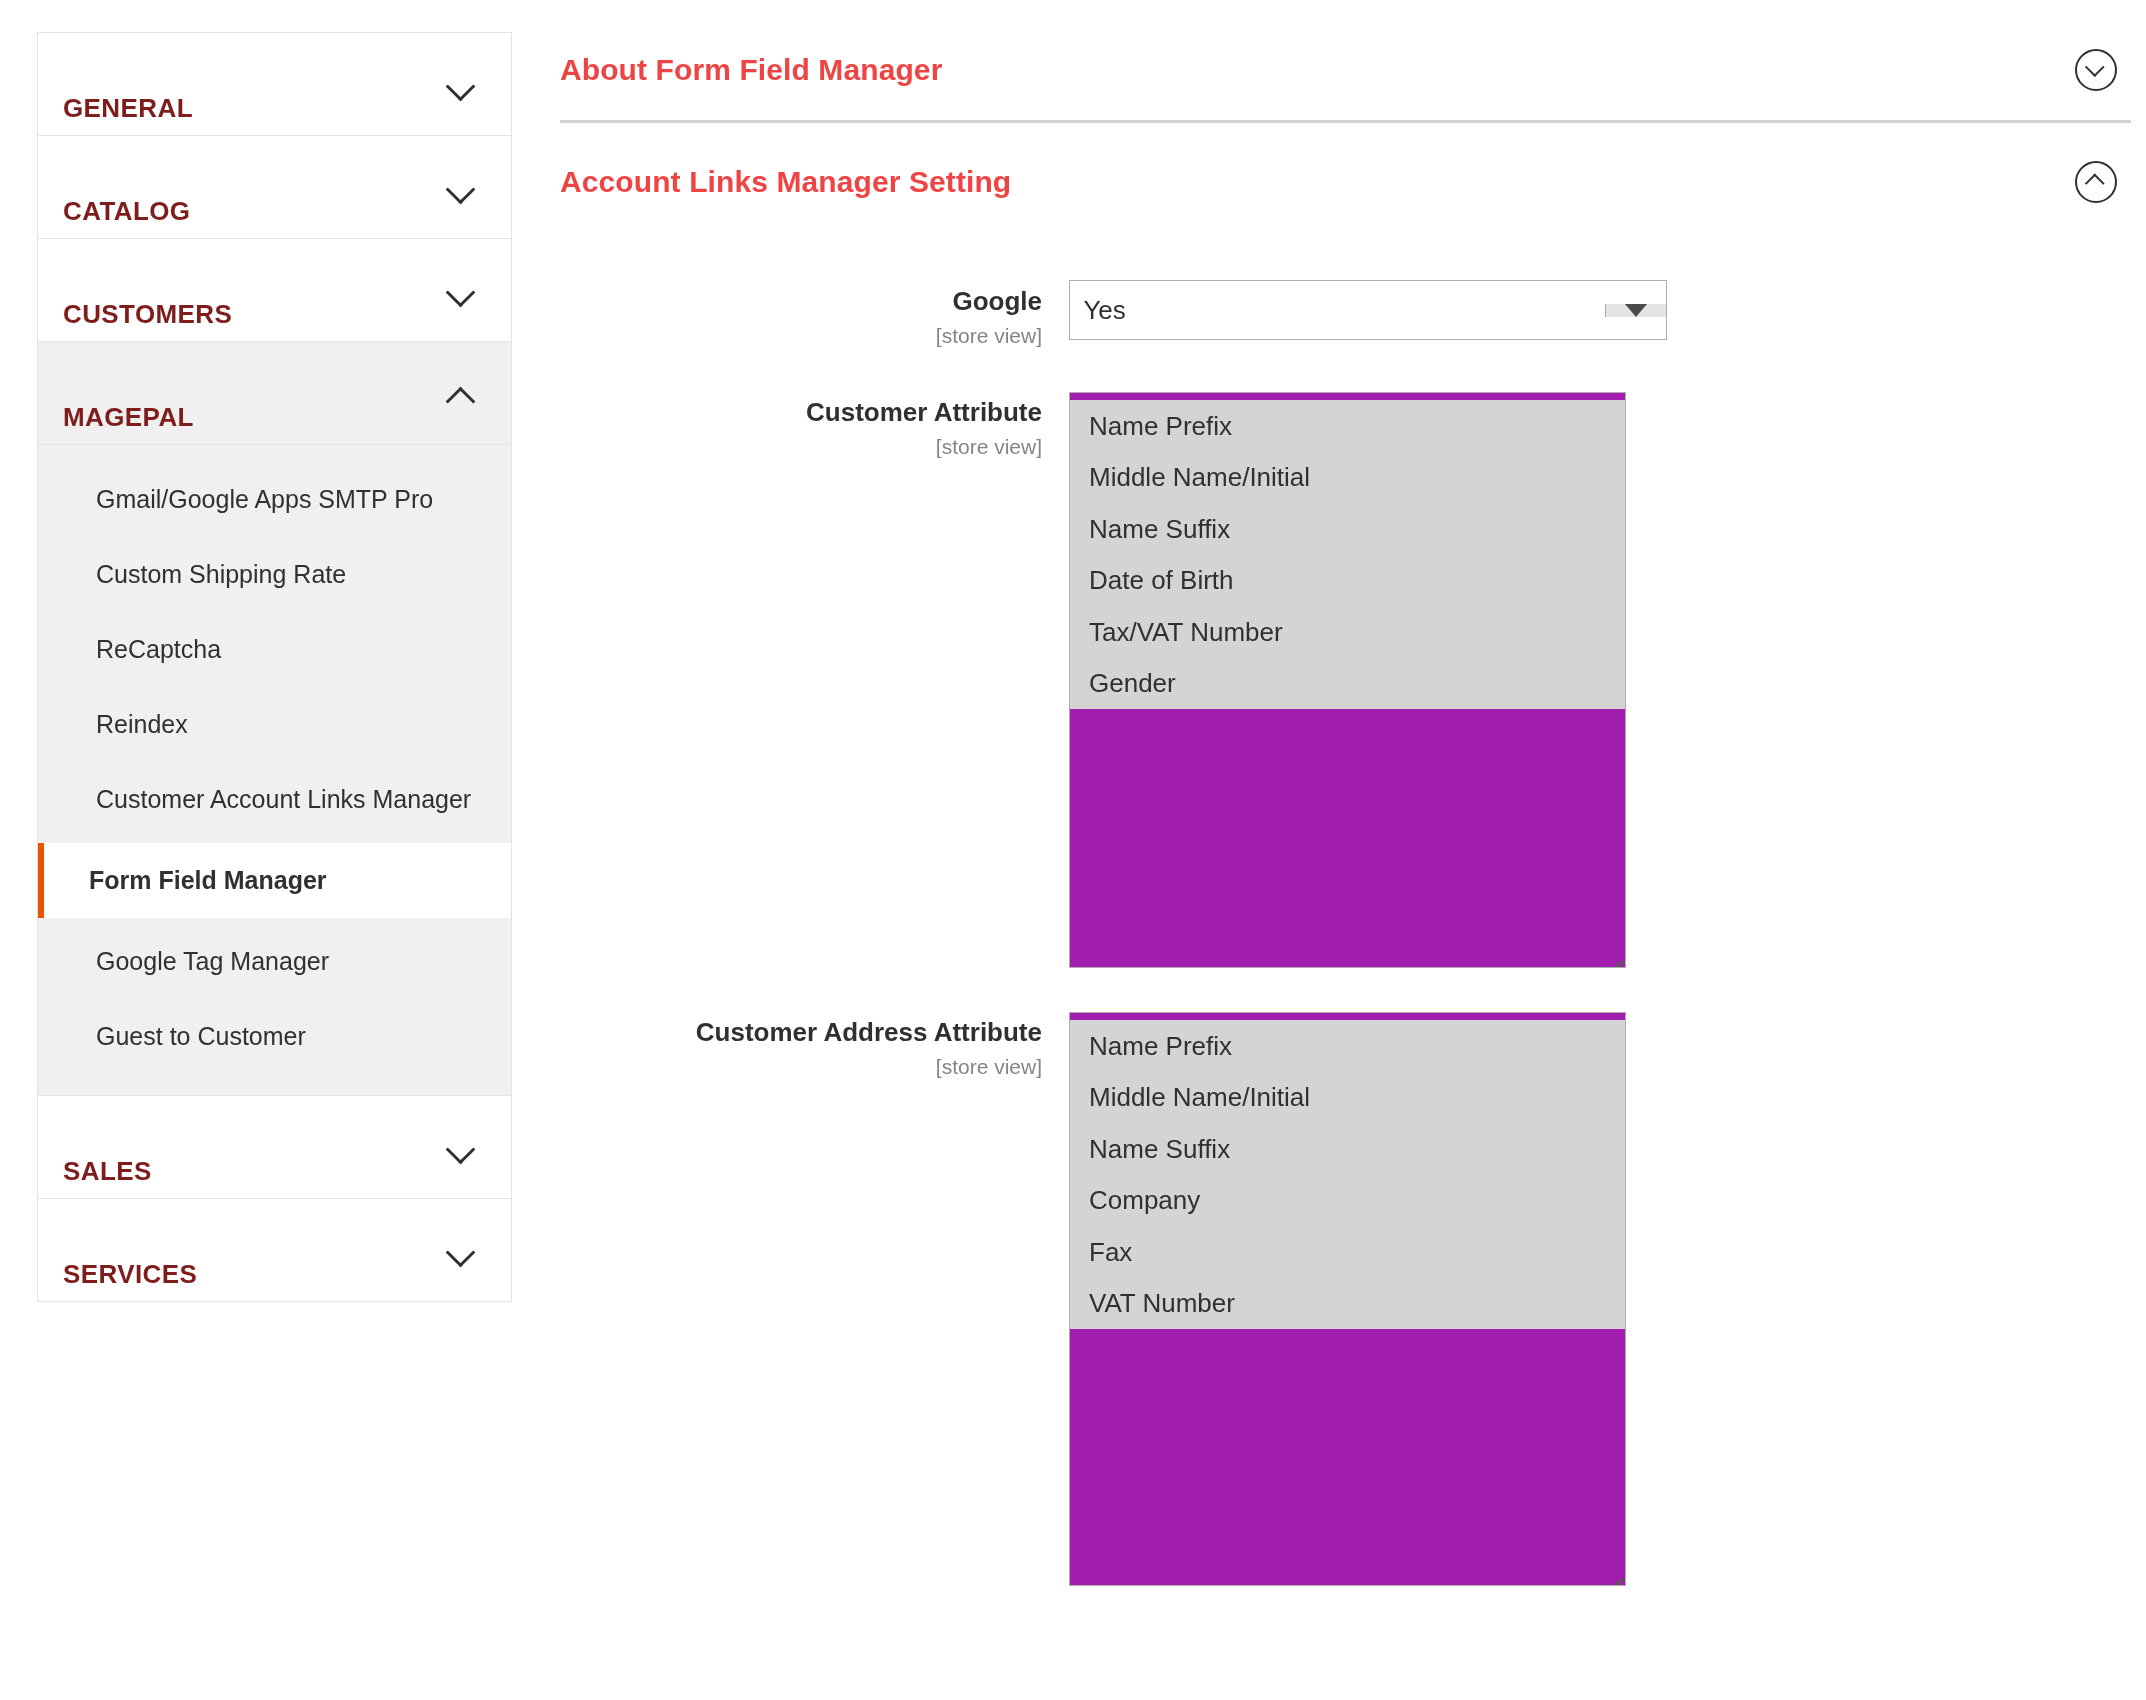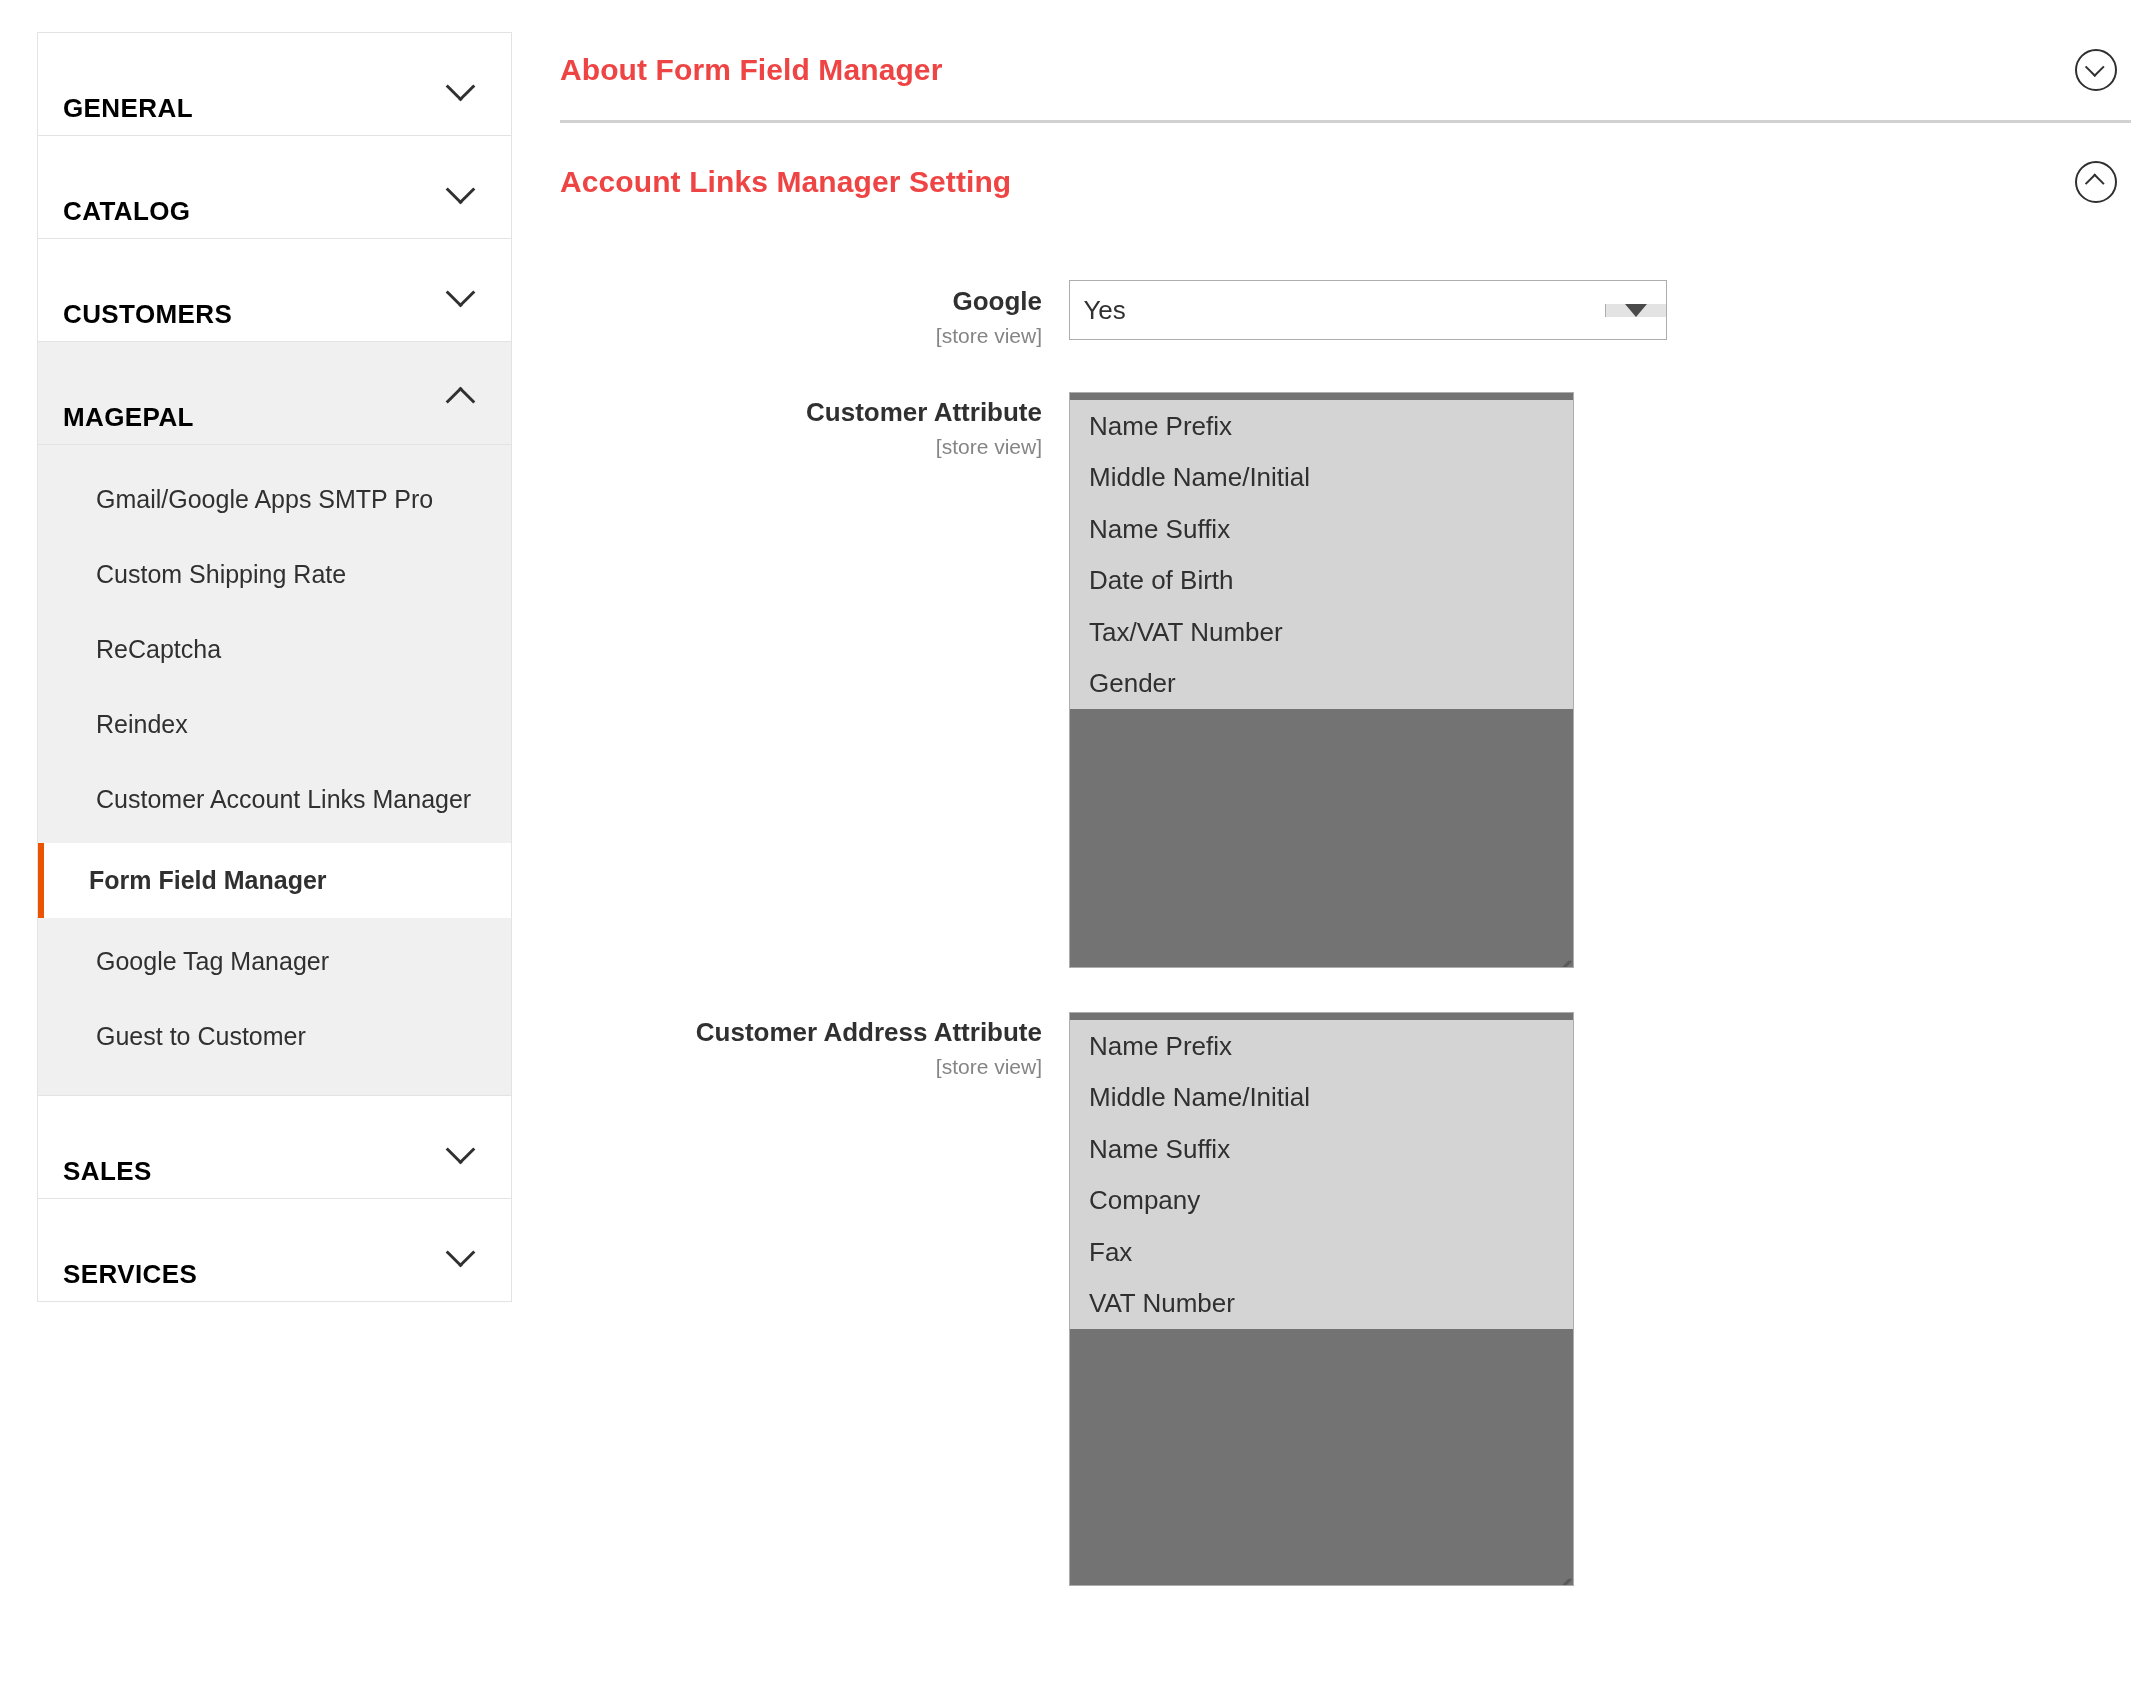--- a/index.html
+++ b/index.html
@@ -52,21 +52,21 @@
     justify-content: space-between;
     padding: 0 33px 0 25px;
     box-sizing: border-box;
     cursor: pointer;
     background: #ffffff;
   }
   .nav-section-title {
     font-size: 26px;
     font-weight: bold;
     letter-spacing: 0.4px;
-    color: #000000;
+    color: #7f1d1d;
     line-height: 1;
     margin-top: 48px;
   }
 
   .chev {
     width: 33px;
     height: 19px;
     position: relative;
     flex: 0 0 auto;
   }
@@ -234,23 +234,23 @@
   .select-arrow .tri {
     width: 0;
     height: 0;
     border-left: 11.5px solid transparent;
     border-right: 11.5px solid transparent;
     border-top: 13.4px solid #4a4a4a;
   }
 
   
   .multiselect {
-    width: 505px;
+    width: 557px;
     border: 1.9px solid #adadad;
-    background: #737373;
+    background: #a21caf;
     box-sizing: border-box;
     position: relative;
     cursor: pointer;
     overflow: hidden;
   }
   .ms-tall { height: 576px; }
   .ms-short { height: 574px; }
 
   .ms-options {
     padding: 7.7px 0 0 0;

